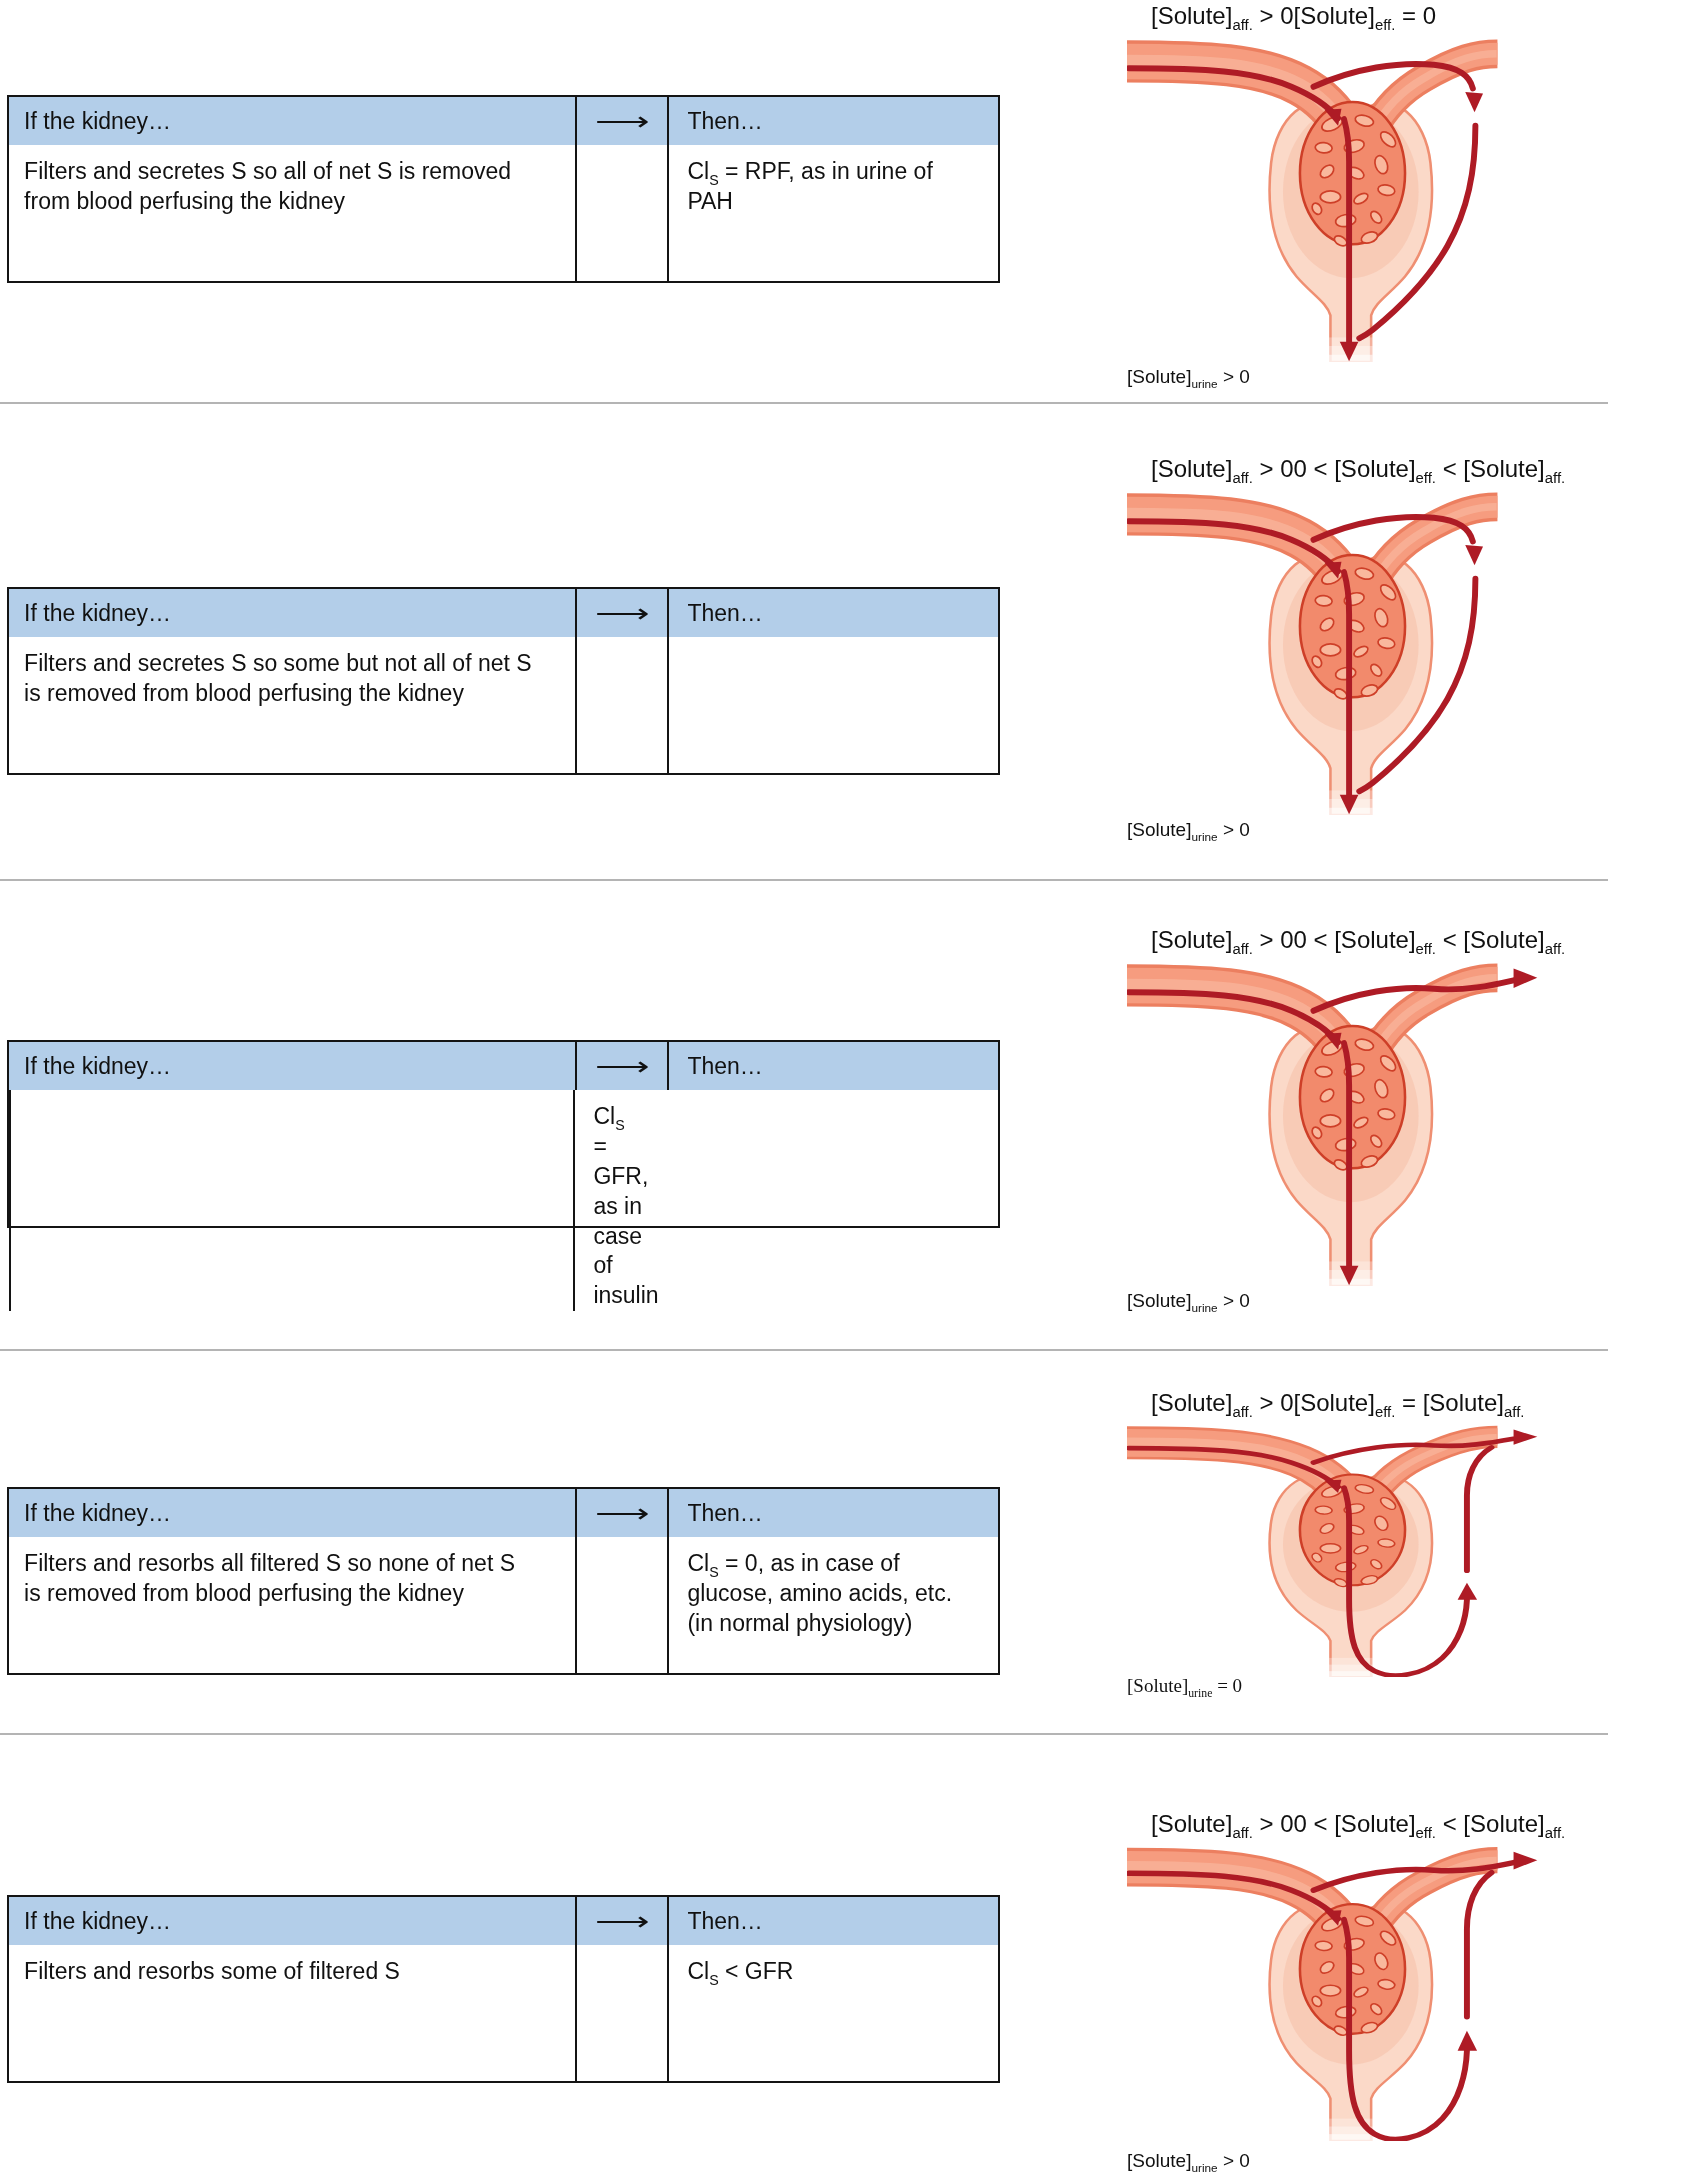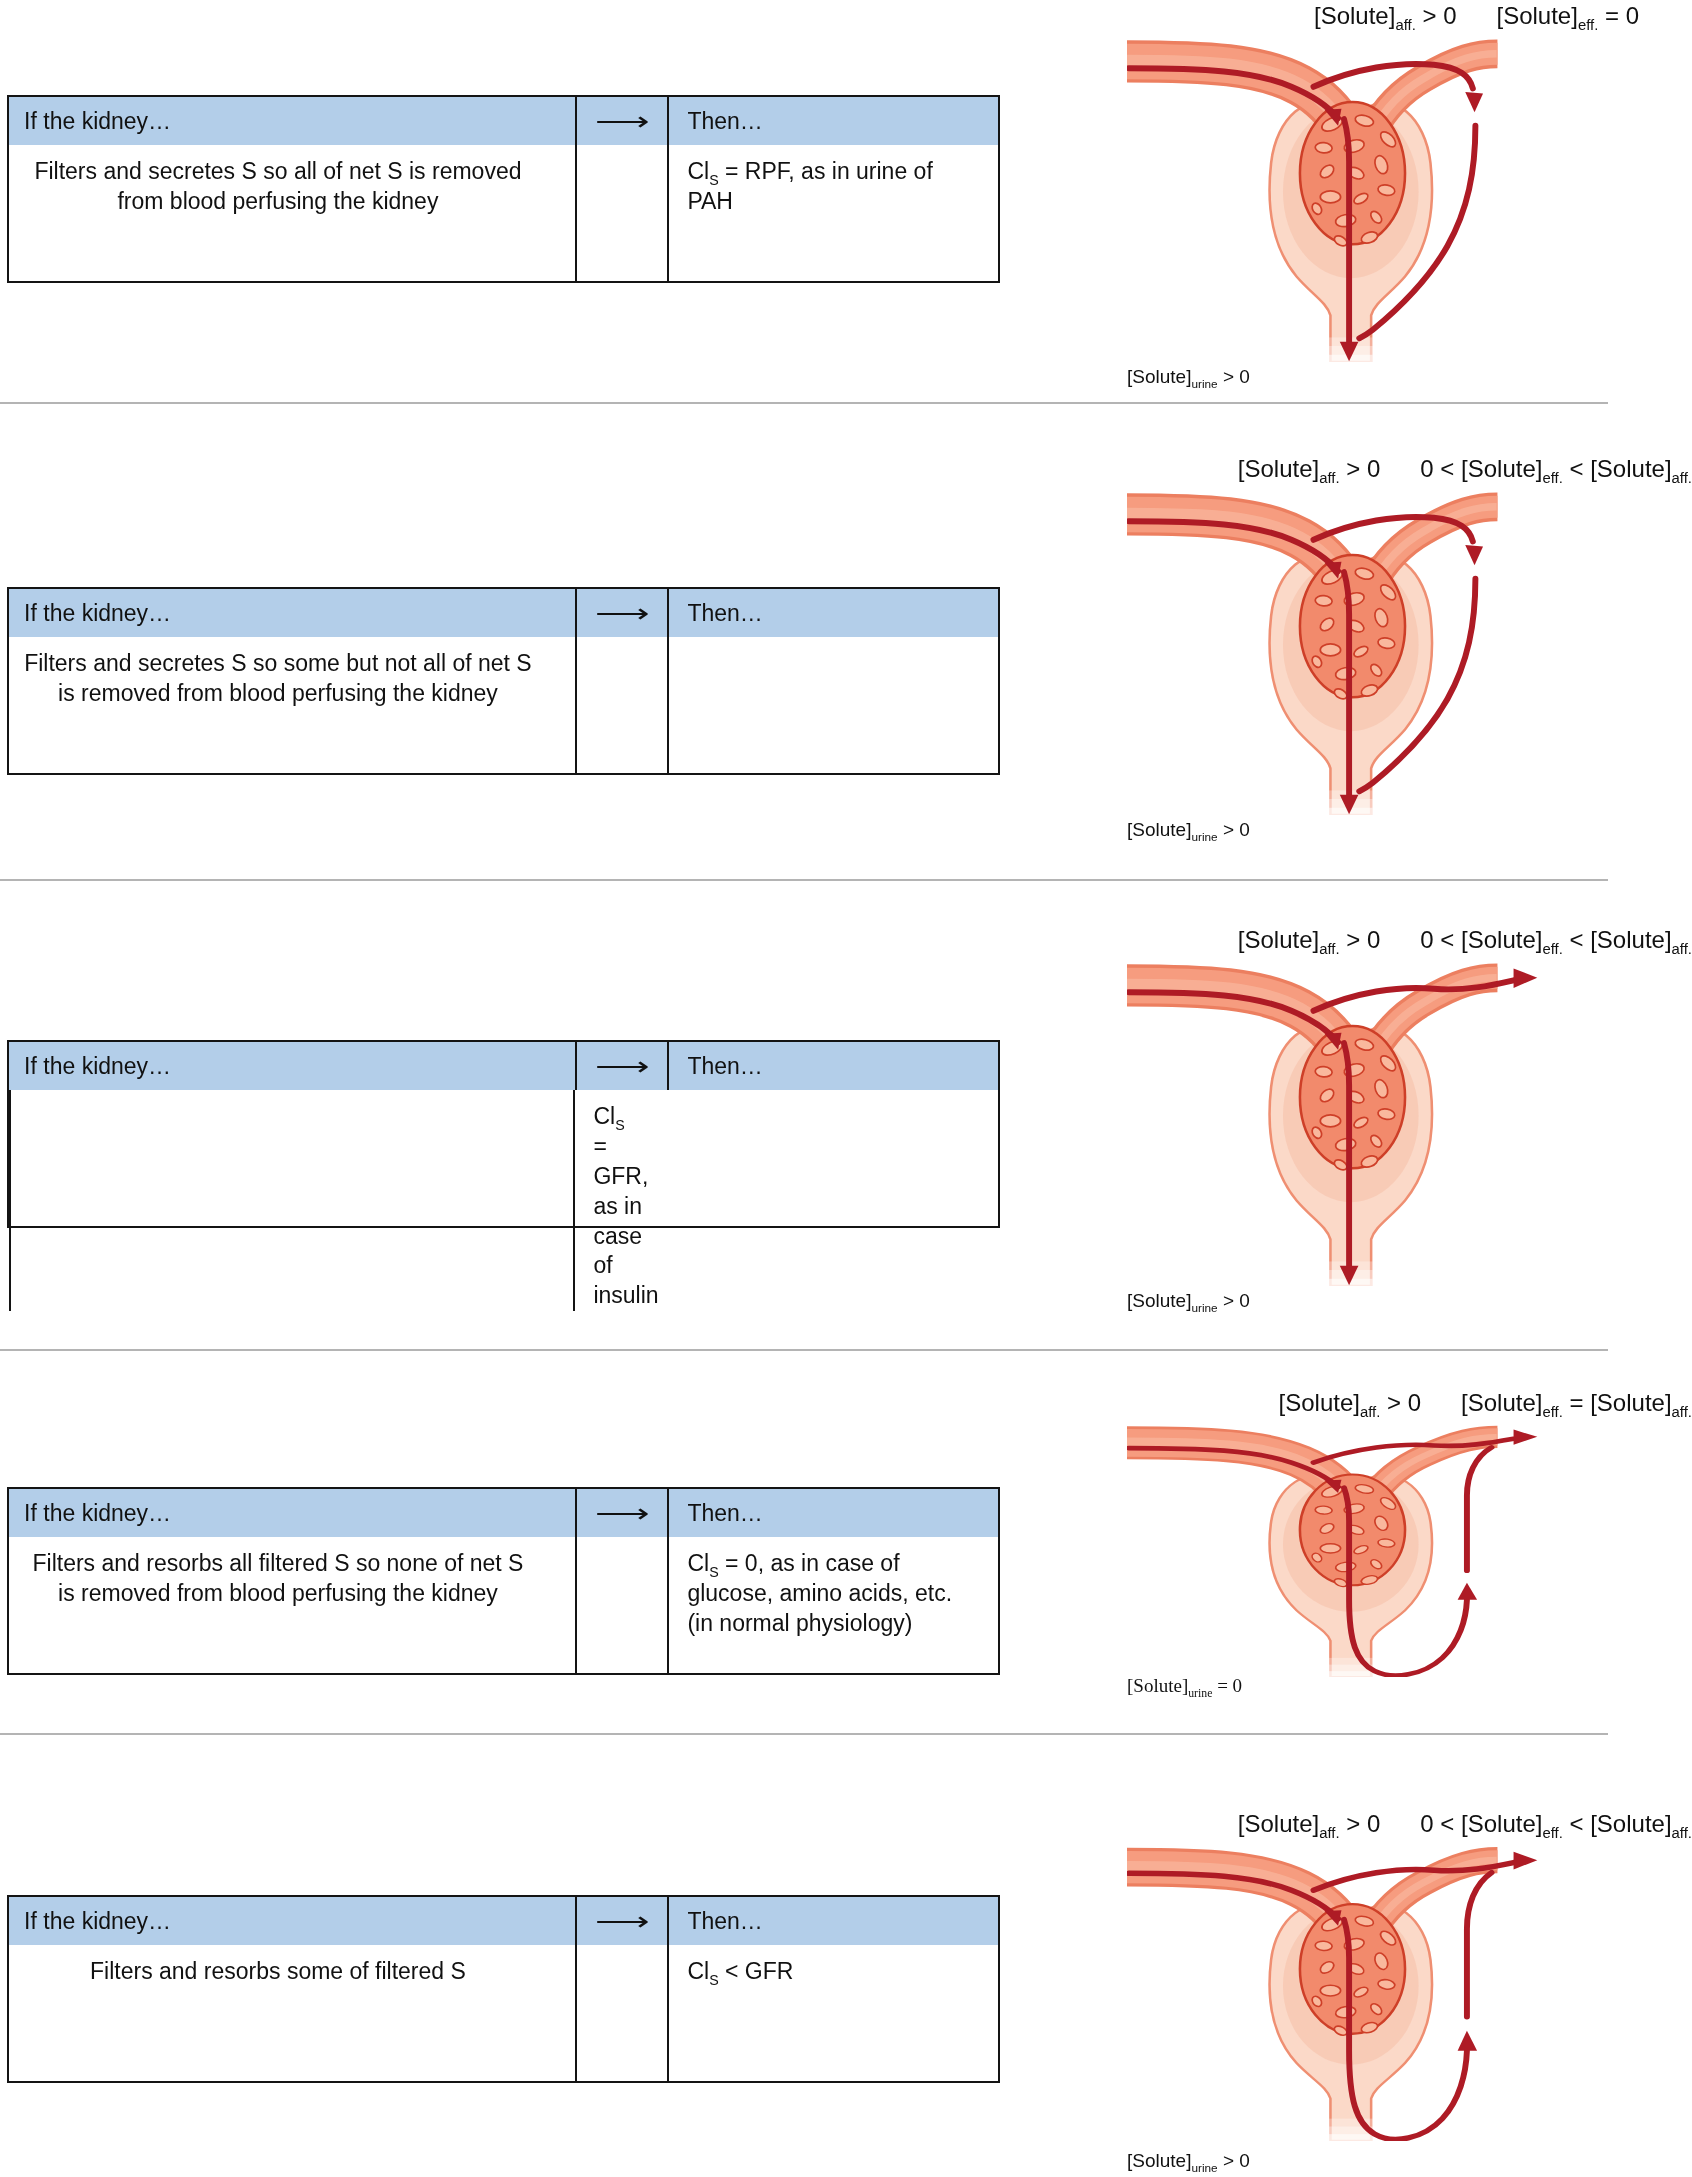--- a/index.html
+++ b/index.html
@@ -19,31 +19,31 @@
     background:#fff;
   }
   .row1 .ktable{top:95px;} .row2 .ktable{top:183px;} .row3 .ktable{top:159px;}
   .row4 .ktable{top:136px;} .row5 .ktable{top:160px;}
   .th{background:#b3cee9;display:flex;align-items:center;font-size:23px;}
   .cell-if{padding-left:15.3px;}
   .cell-mid{border-left:2.5px solid #141414;border-right:2.5px solid #141414;
     display:flex;align-items:center;justify-content:center;}
   .cell-then{padding-left:18.6px;}
   .td{font-size:23px;line-height:1.3;padding-top:12px;}
-  .td.cell-if{padding-right:43px;text-align:center;}
+  .td.cell-if{padding-right:43px;}
   .td.cell-then{padding-right:25.4px;}
   .arrow-glyph{font-size:25.4px;transform:scaleX(1.5);display:inline-block;}
   sub{font-size:0.62em;line-height:0;}
 
   
   .diagram{position:absolute;left:1127px;width:565px;}
   .row1 .diagram{top:1.7px;} .row2 .diagram{top:51px;} .row3 .diagram{top:45px;}
   .row4 .diagram{top:38px;} .row5 .diagram{top:75px;}
-  .dg-labels{display:flex;justify-content:flex-end;align-items:flex-start;
-    padding-left:24px;font-size:24px;height:34px;white-space:nowrap;gap:40px;}
+  .dg-labels{display:flex;justify-content:flex-start;align-items:flex-start;
+    padding-left:24px;font-size:24px;height:34px;white-space:nowrap;}
   .row1 .dg-right{margin-right:53px;}
   .nephron{display:block;width:551px;margin-top:0;}
   .row1 .nephron,.row2 .nephron,.row3 .nephron{height:326px;}
   .row4 .nephron{height:254px;}
   .row5 .nephron{height:297px;}
   .dg-urine{position:absolute;left:0;width:485px;text-align:left;
     font-size:19px;white-space:nowrap;}
   .row1 .dg-urine,.row2 .dg-urine,.row3 .dg-urine{top:364px;}
   .row4 .dg-urine{top:286px;font-family:Liberation Serif, serif;}
   .row5 .dg-urine{top:340px;}

